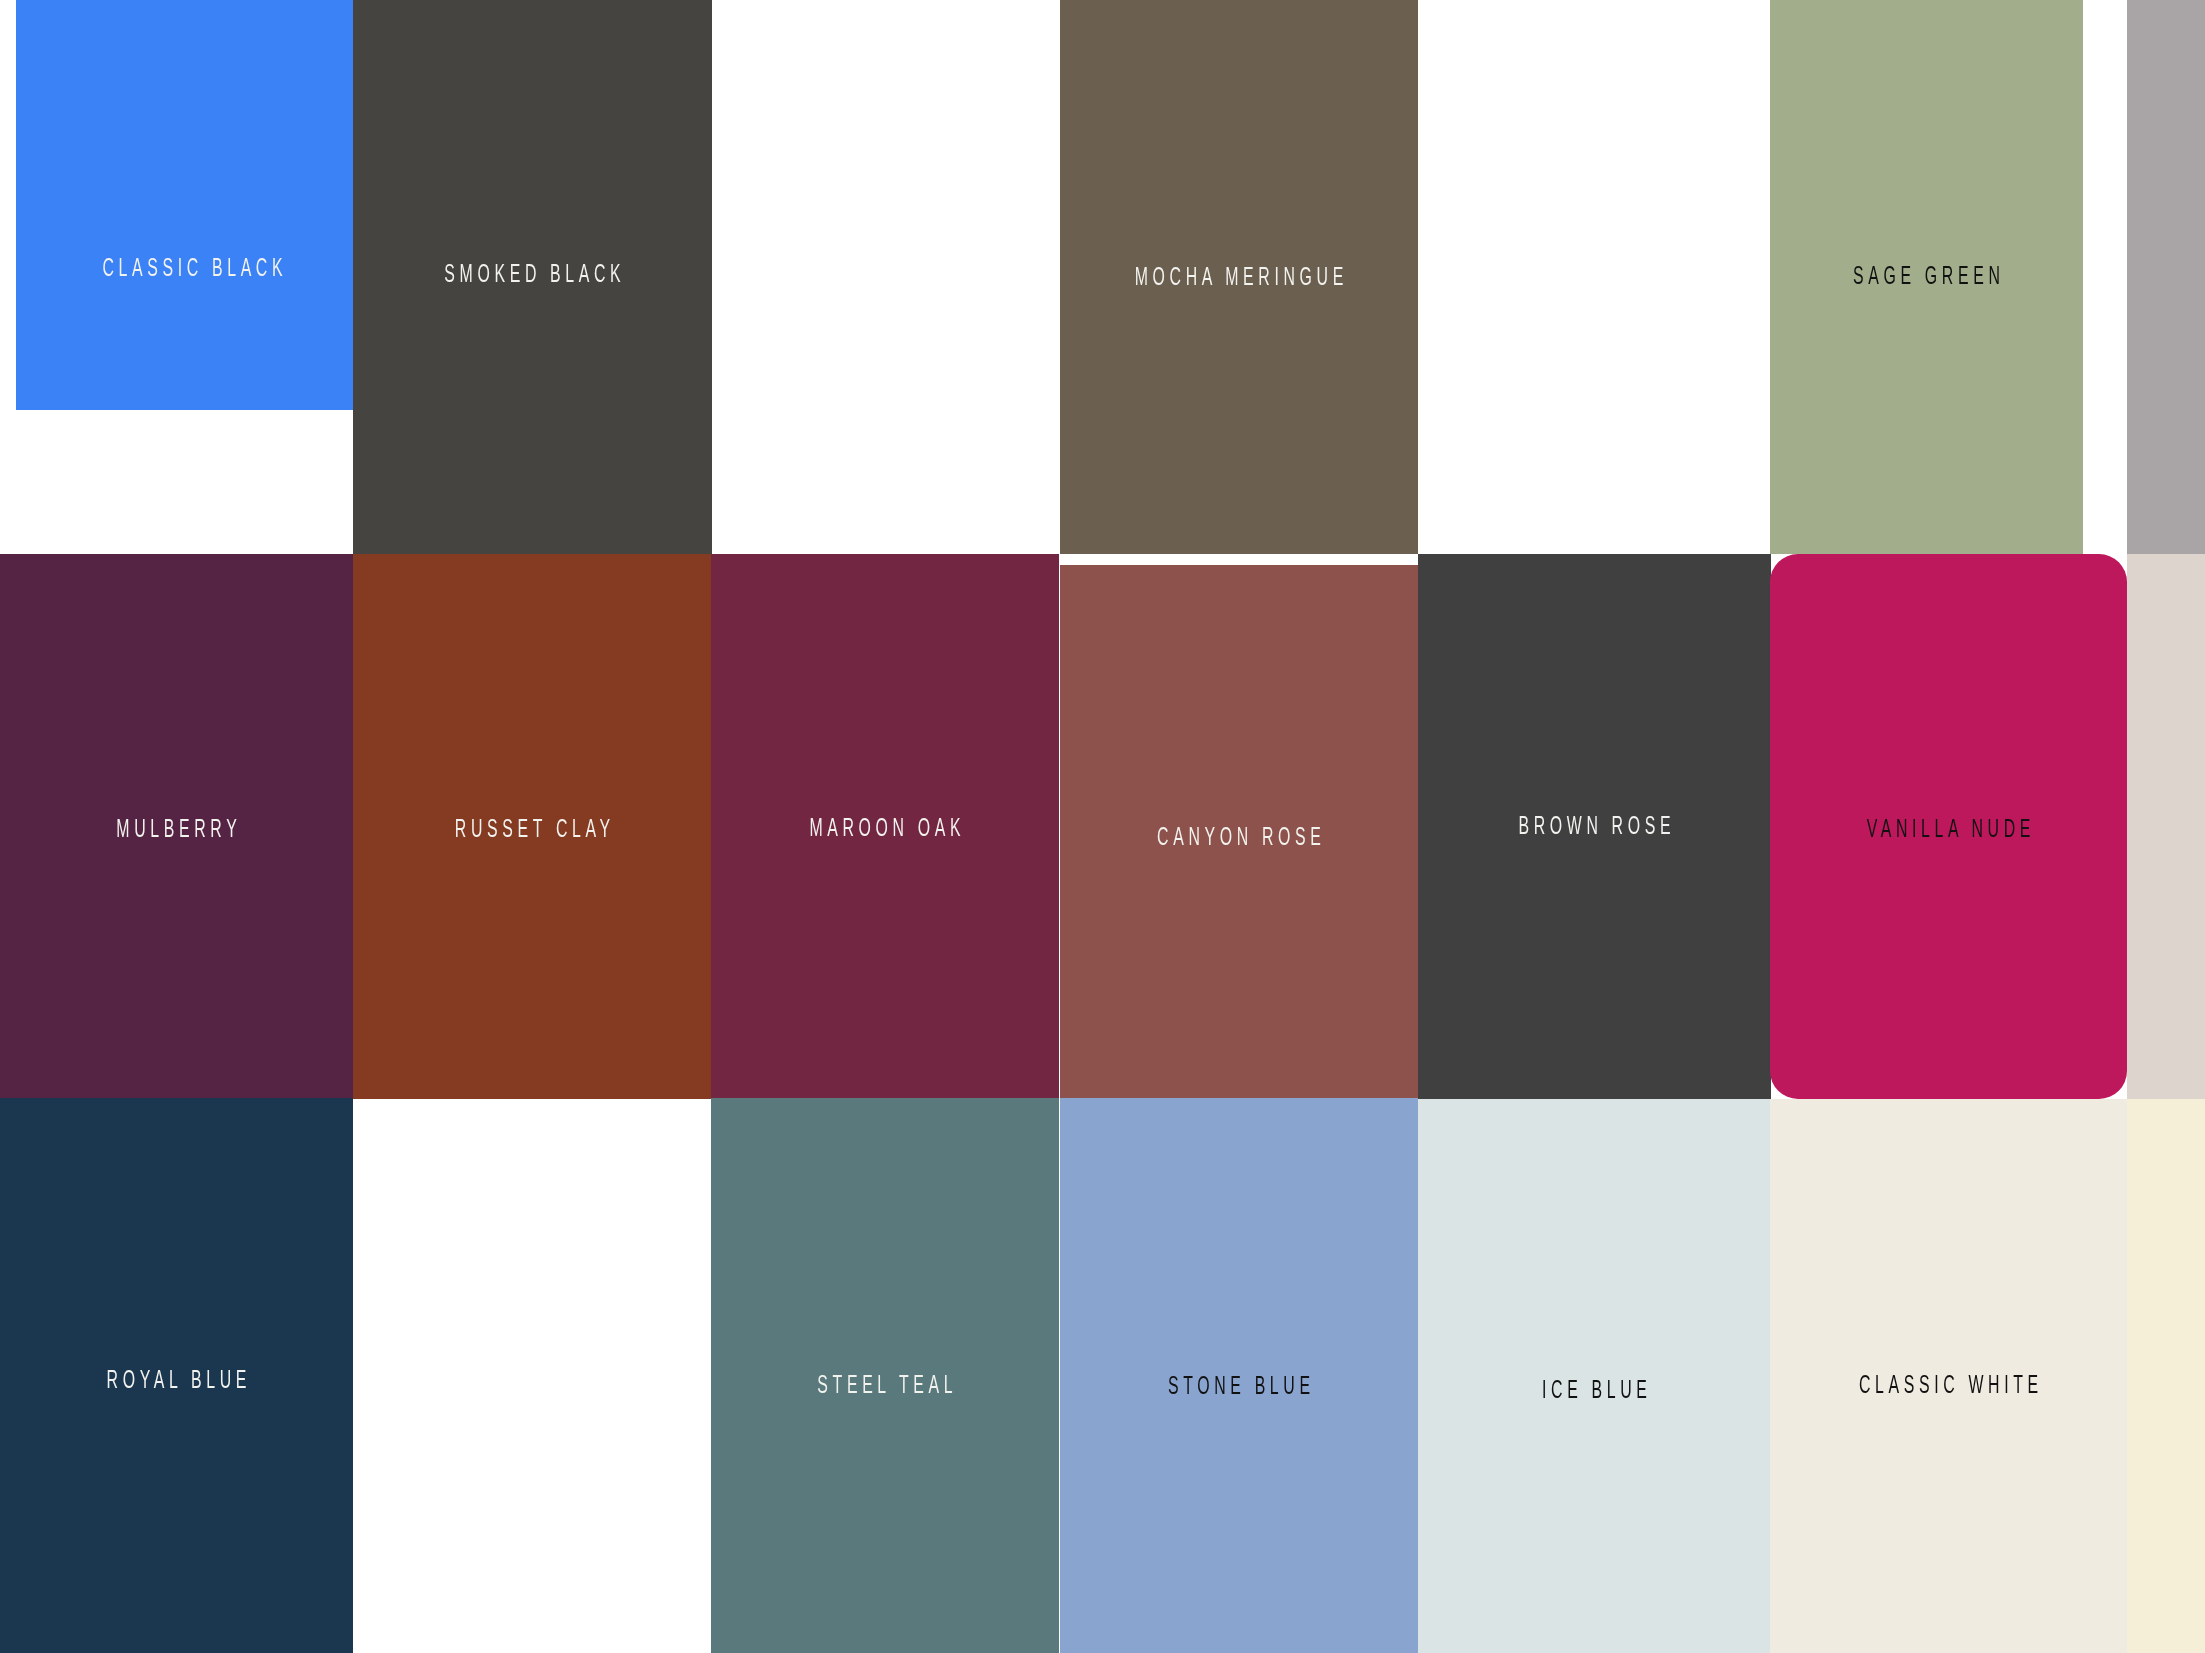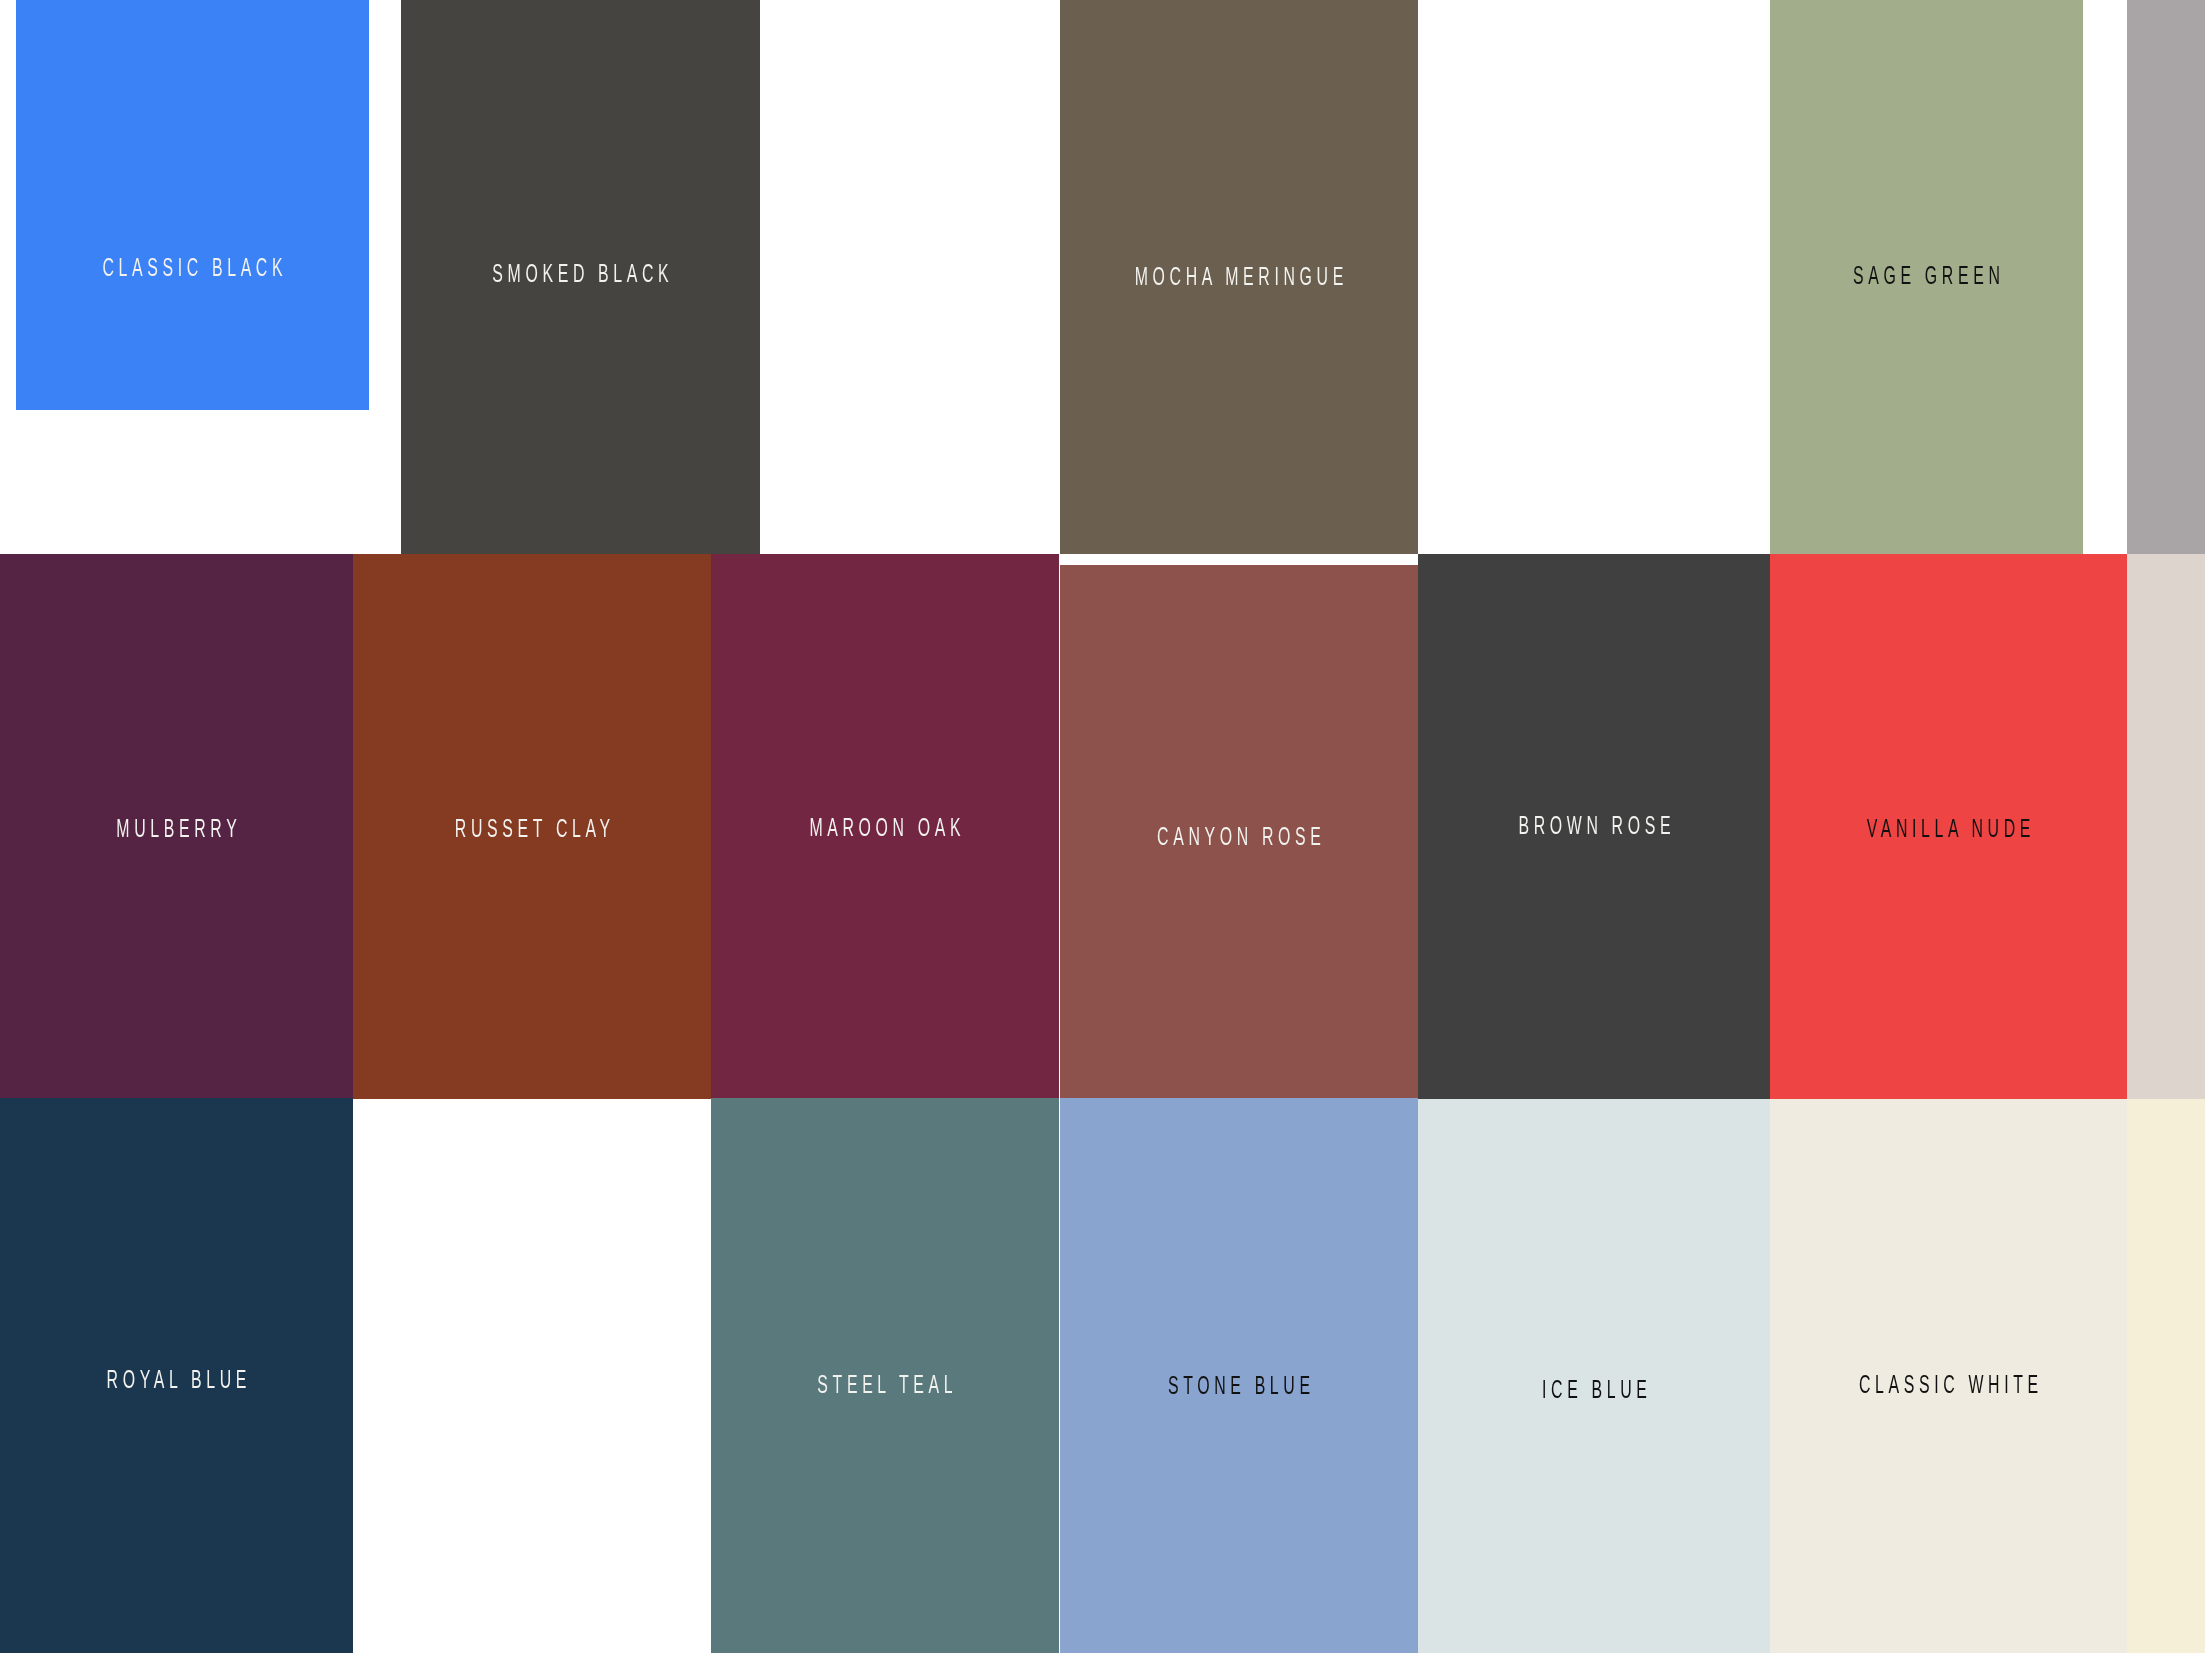--- a/index.html
+++ b/index.html
@@ -44,21 +44,21 @@
   .swatch-label.light { color: #f2f2ee; }
   .swatch-label.dark  { color: #111111; }
 </style>
 </head>
 <body>
 
 <div id="palette-board">
     <div class="swatch" style="left: 16px; top: 0px; width: 353px; height: 410px; background: #3b82f6;">
       <span class="swatch-label light" style="top: 255px;">CLASSIC BLACK</span>
     </div>
-    <div class="swatch" style="left: 353px; top: 0px; width: 359px; height: 554px; background: rgb(70, 68, 65); margin-left: 48px;">
+    <div class="swatch" style="left: 353px; top: 0px; width: 359px; height: 554px; background: rgb(70, 68, 65);">
       <span class="swatch-label light" style="top: 261px;">SMOKED BLACK</span>
     </div>
     <div class="swatch" style="left: 1060px; top: 0px; width: 358px; height: 554px; background: rgb(107, 95, 80);">
       <span class="swatch-label light" style="top: 264px;">MOCHA MERINGUE</span>
     </div>
     <div class="swatch" style="left: 1770px; top: 0px; width: 313px; height: 554px; background: rgb(162, 174, 139);">
       <span class="swatch-label dark" style="top: 263px;">SAGE GREEN</span>
     </div>
     <div class="swatch" style="left: 2127px; top: 0px; width: 354px; height: 554px; background: rgb(169, 165, 167);">
       <span class="swatch-label dark" style="top: 265px;">LILAC</span>
@@ -71,21 +71,21 @@
     </div>
     <div class="swatch" style="left: 711px; top: 554px; width: 348px; height: 545px; background: rgb(114, 38, 65);">
       <span class="swatch-label light" style="top: 261px;">MAROON OAK</span>
     </div>
     <div class="swatch" style="left: 1060px; top: 554px; width: 358px; height: 545px; background: rgb(140, 82, 75); margin-top: 11px;">
       <span class="swatch-label light" style="top: 259px;">CANYON ROSE</span>
     </div>
     <div class="swatch" style="left: 1418px; top: 554px; width: 353px; height: 545px; background: #404040;">
       <span class="swatch-label light" style="top: 259px;">BROWN ROSE</span>
     </div>
-    <div class="swatch" style="left: 1770px; top: 554px; width: 357px; height: 545px; background: #ef4444;">
+    <div class="swatch" style="left: 1770px; top: 554px; width: 357px; height: 545px; background: #be185d; border-radius: 28px;">
       <span class="swatch-label dark" style="top: 262px;">VANILLA NUDE</span>
     </div>
     <div class="swatch" style="left: 2127px; top: 554px; width: 354px; height: 545px; background: rgb(221, 212, 206);">
       <span class="swatch-label dark" style="top: 262px;">PEACH BLUSH</span>
     </div>
     <div class="swatch" style="left: 0px; top: 1098px; width: 353px; height: 556px; background: rgb(27, 55, 79);">
       <span class="swatch-label light" style="top: 269px;">ROYAL BLUE</span>
     </div>
     <div class="swatch" style="left: 711px; top: 1098px; width: 348px; height: 556px; background: rgb(89, 121, 124);">
       <span class="swatch-label light" style="top: 274px;">STEEL TEAL</span>

